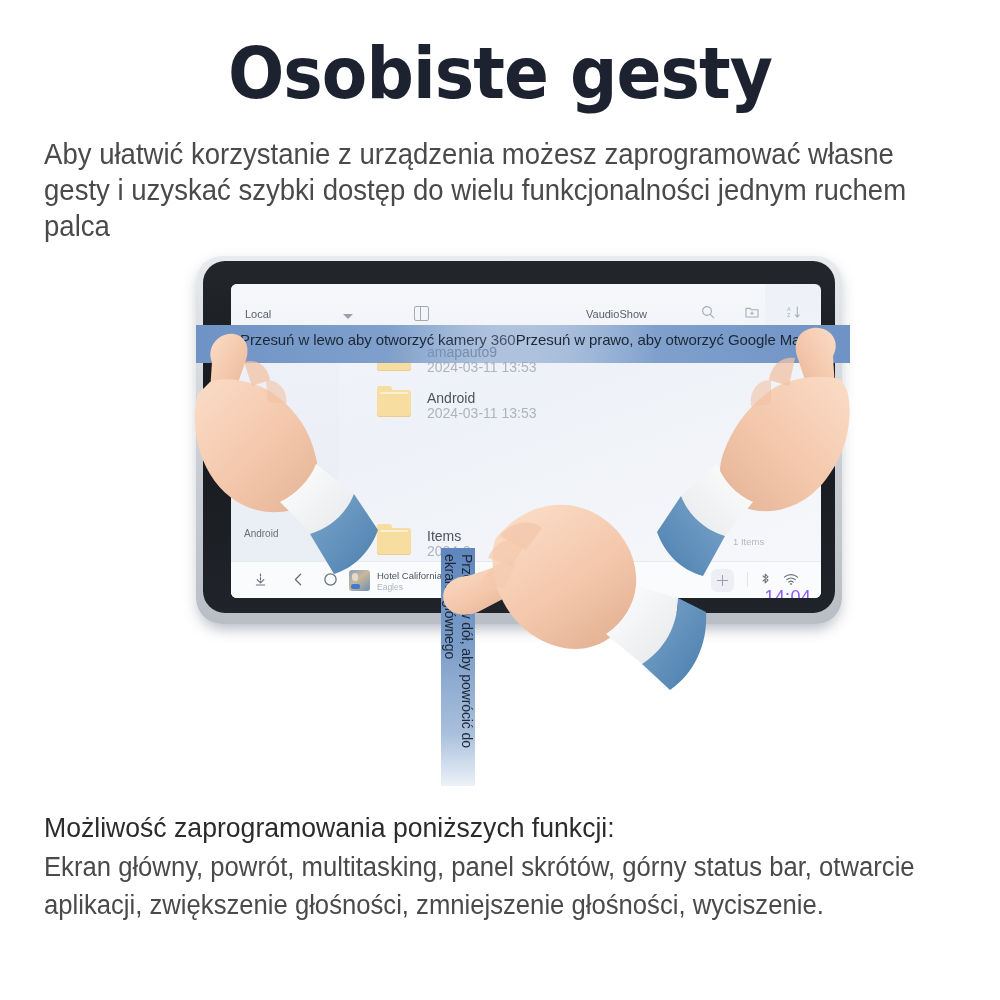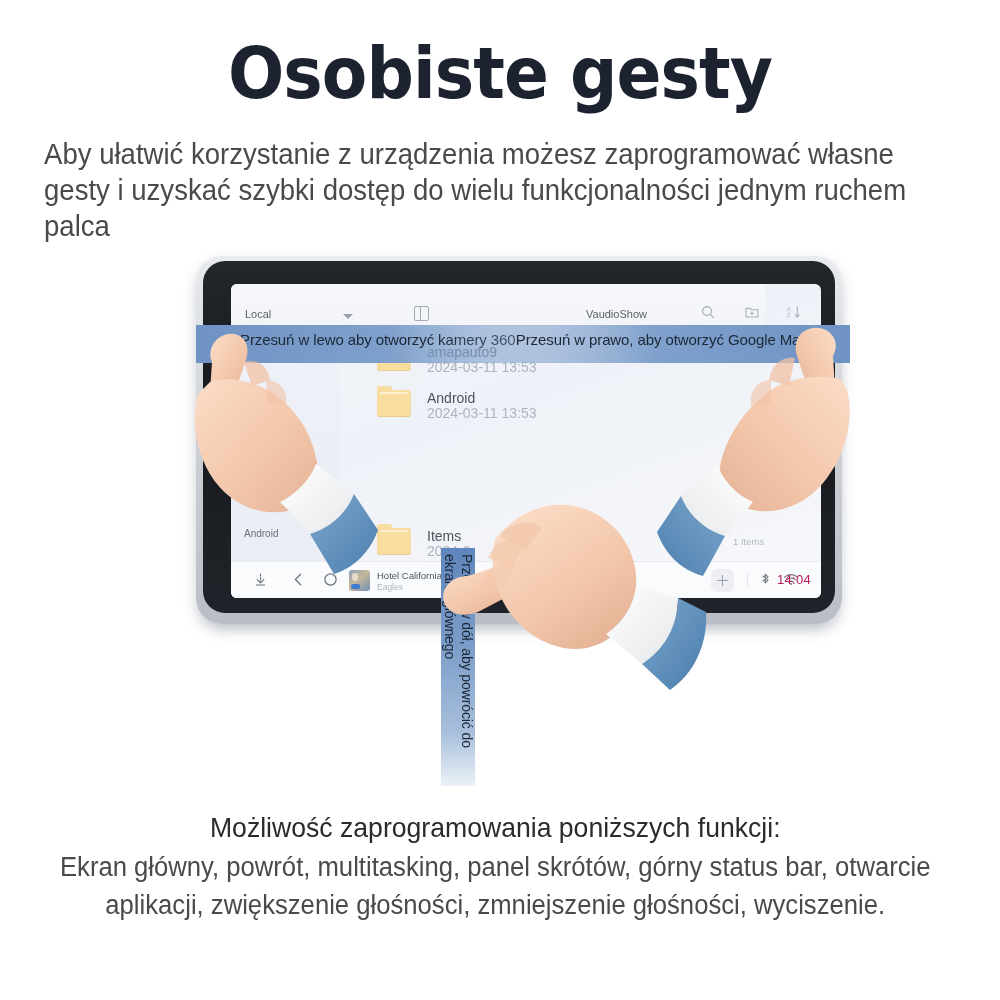--- a/index.html
+++ b/index.html
@@ -26,21 +26,21 @@
   #intro-paragraph{
     position:absolute; left:44px; top:136px; width:940px;
     font-size:29px;
     line-height:36px;
     color:#4a4a4a;
     font-weight:300;
     transform:scaleX(0.95);
     transform-origin:left top;
   }
   #footer-block{
-    position:absolute; left:44px; top:808px; width:950px;text-align:center;
+    position:absolute; left:44px; top:808px; width:950px;
   }
   #footer-heading{
     font-size:28px; line-height:40px; color:#2b2b2b;
     font-weight:400; transform:scaleX(0.95); transform-origin:left top;
   }
   #footer-body{
     font-size:27px; line-height:38px; color:#4a4a4a;
     font-weight:300; transform:scaleX(0.95); transform-origin:left top;
   }
 
@@ -137,21 +137,21 @@
   }
   .album:after{content:"";position:absolute;left:2px;bottom:2px;width:9px;height:5px;border-radius:2px;background:#3f7bd0;}
   .album:before{content:"";position:absolute;left:3px;top:3px;width:6px;height:8px;border-radius:3px;background:#efe4d2;opacity:.8;}
   .track-title{position:absolute;left:146px;top:8px;font-size:9.5px;color:#4d535c;}
   .track-artist{position:absolute;left:146px;top:20px;font-size:8.5px;color:#b0b6bf;}
   .plus-btn{
     position:absolute;left:480px;top:7px;width:23px;height:23px;border-radius:6px;background:#edeff4;
   }
   .plus-btn:before{content:"";position:absolute;left:6px;top:11px;width:11px;height:1.4px;background:#9aa0aa;}
   .plus-btn:after{content:"";position:absolute;left:10.8px;top:6px;width:1.4px;height:11px;background:#9aa0aa;}
-  .clock{position:absolute;right:10px;top:10px;font-size:13px;color:#be185d;letter-spacing:.3px;}
+  .clock{position:absolute;right:10px;top:25px;font-size:18px;color:#8b5cf6;letter-spacing:.3px;}
   .sep{position:absolute;left:516px;top:10px;width:1px;height:15px;background:#e2e5ec;}
 
   
   .banner{
     position:absolute;
     color:#1d2735;
     font-size:15px;
     line-height:19px;
     letter-spacing:-.1px;
   }

